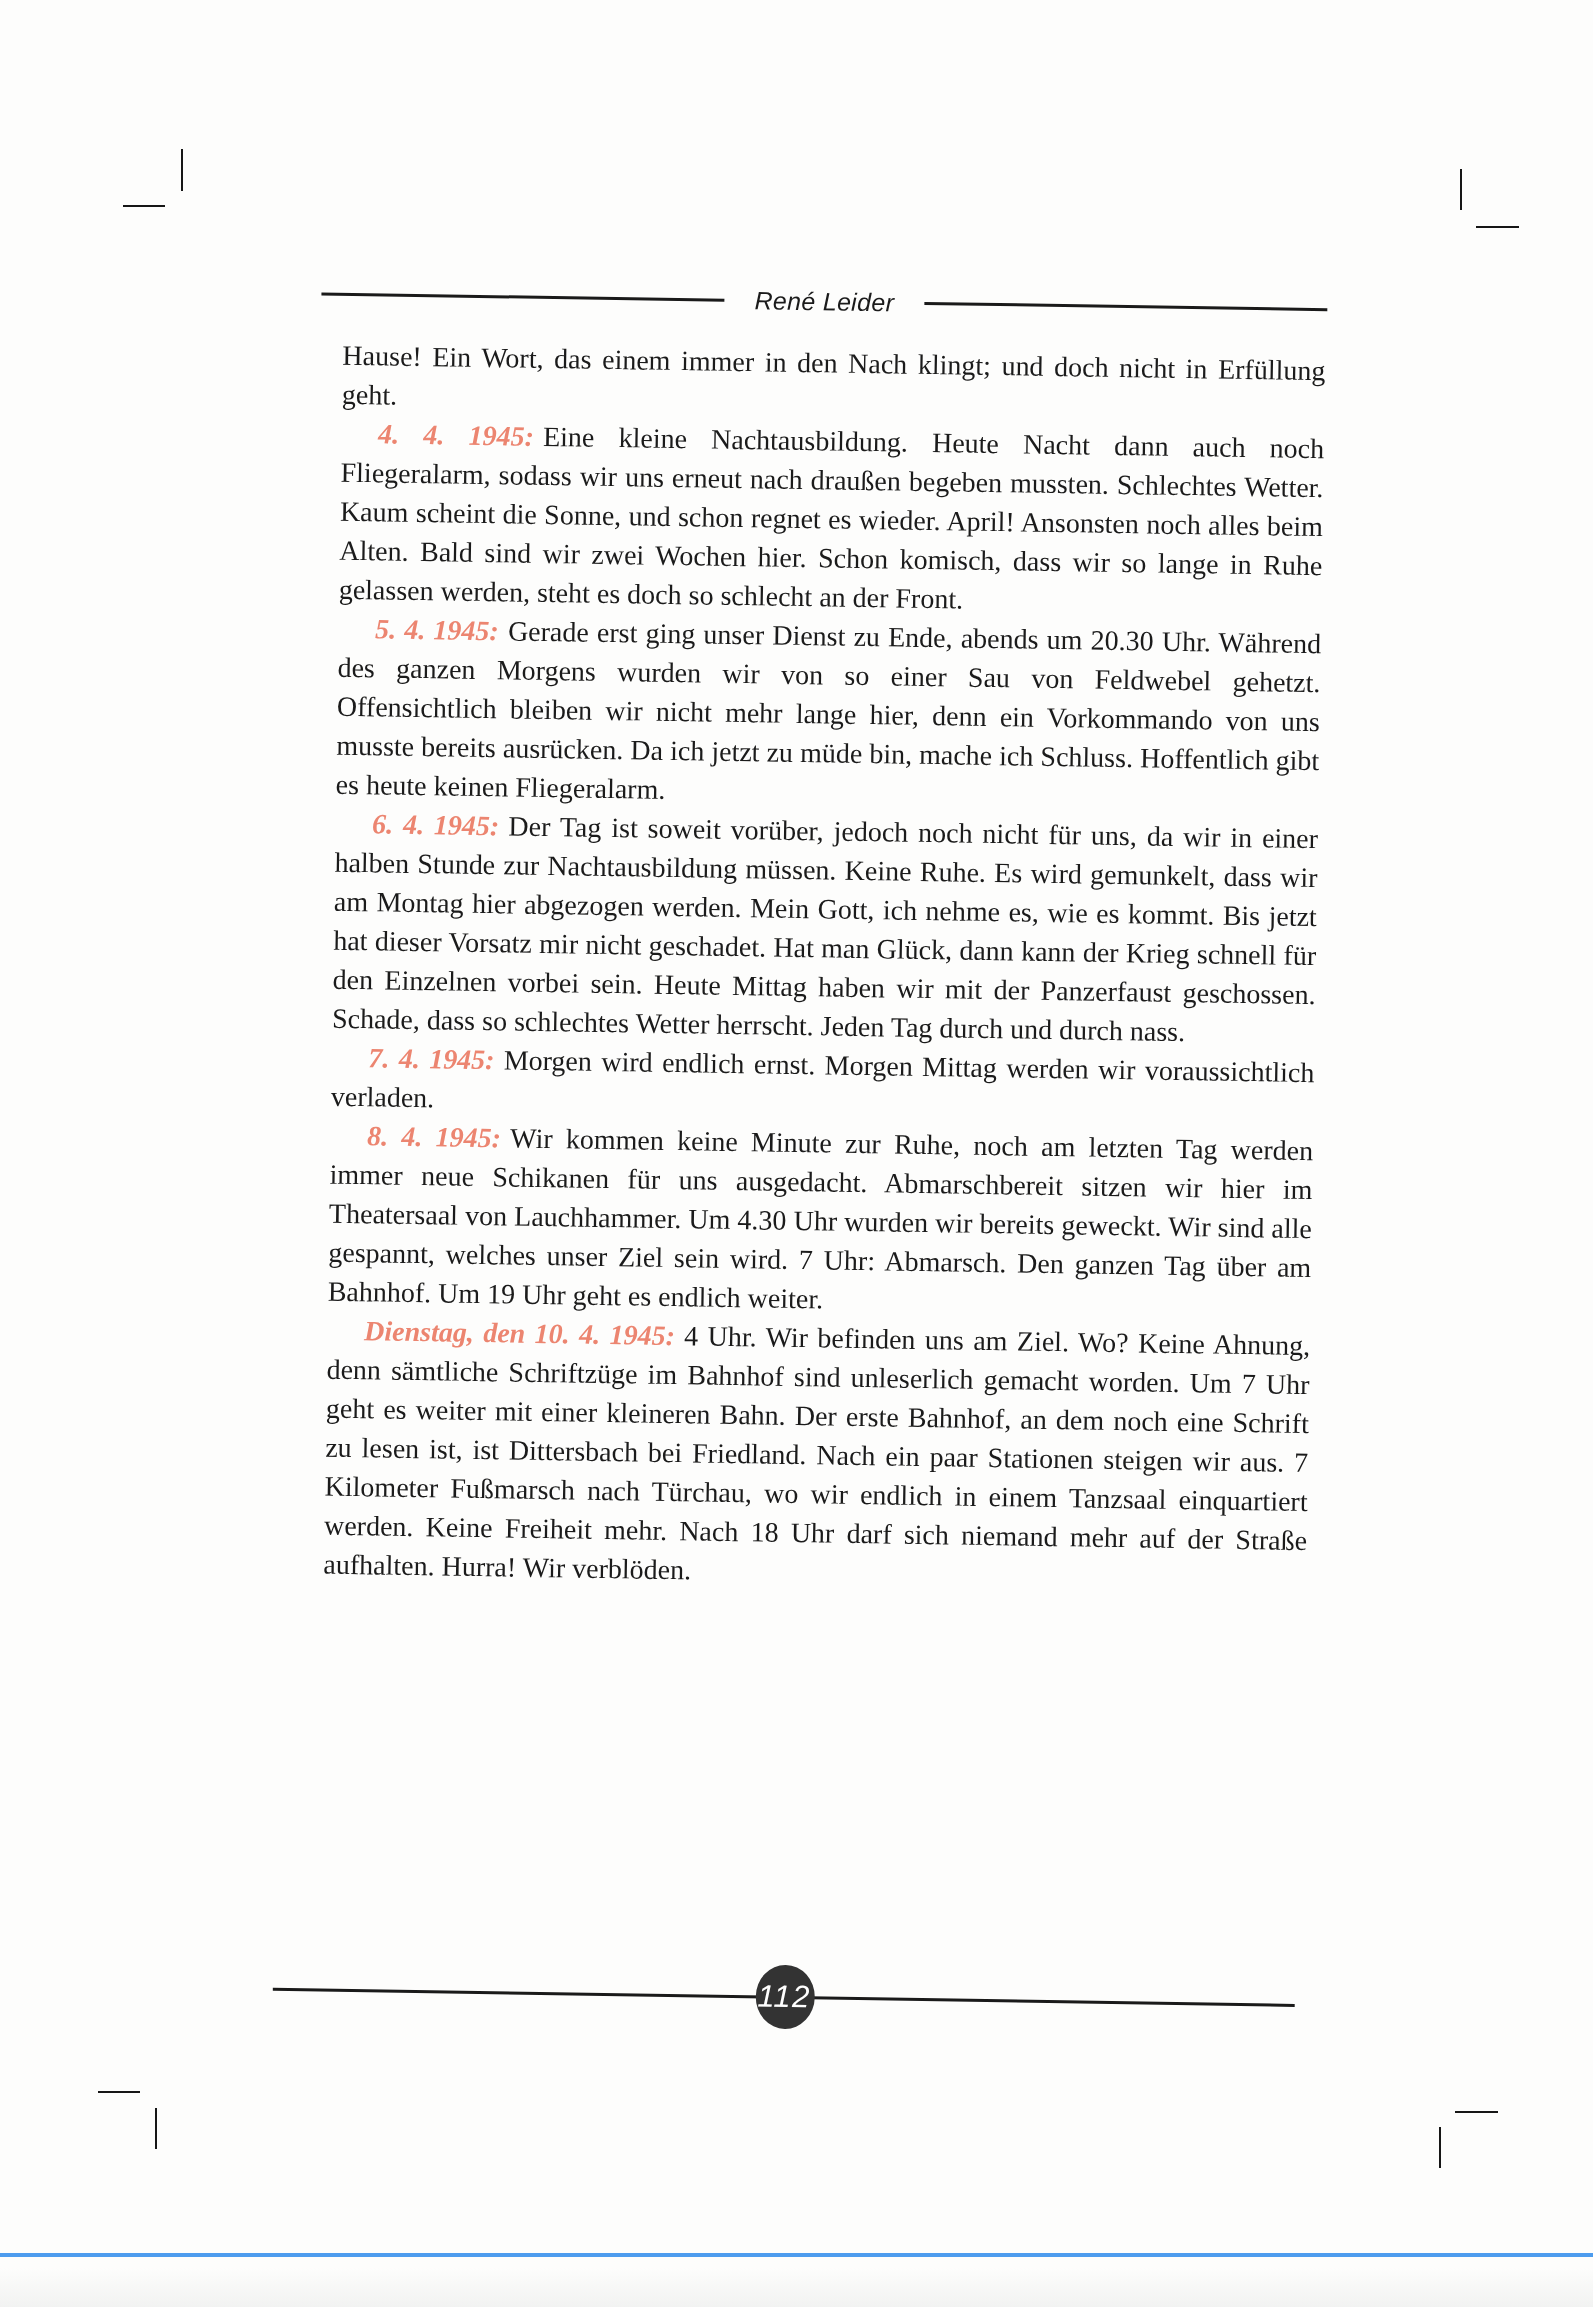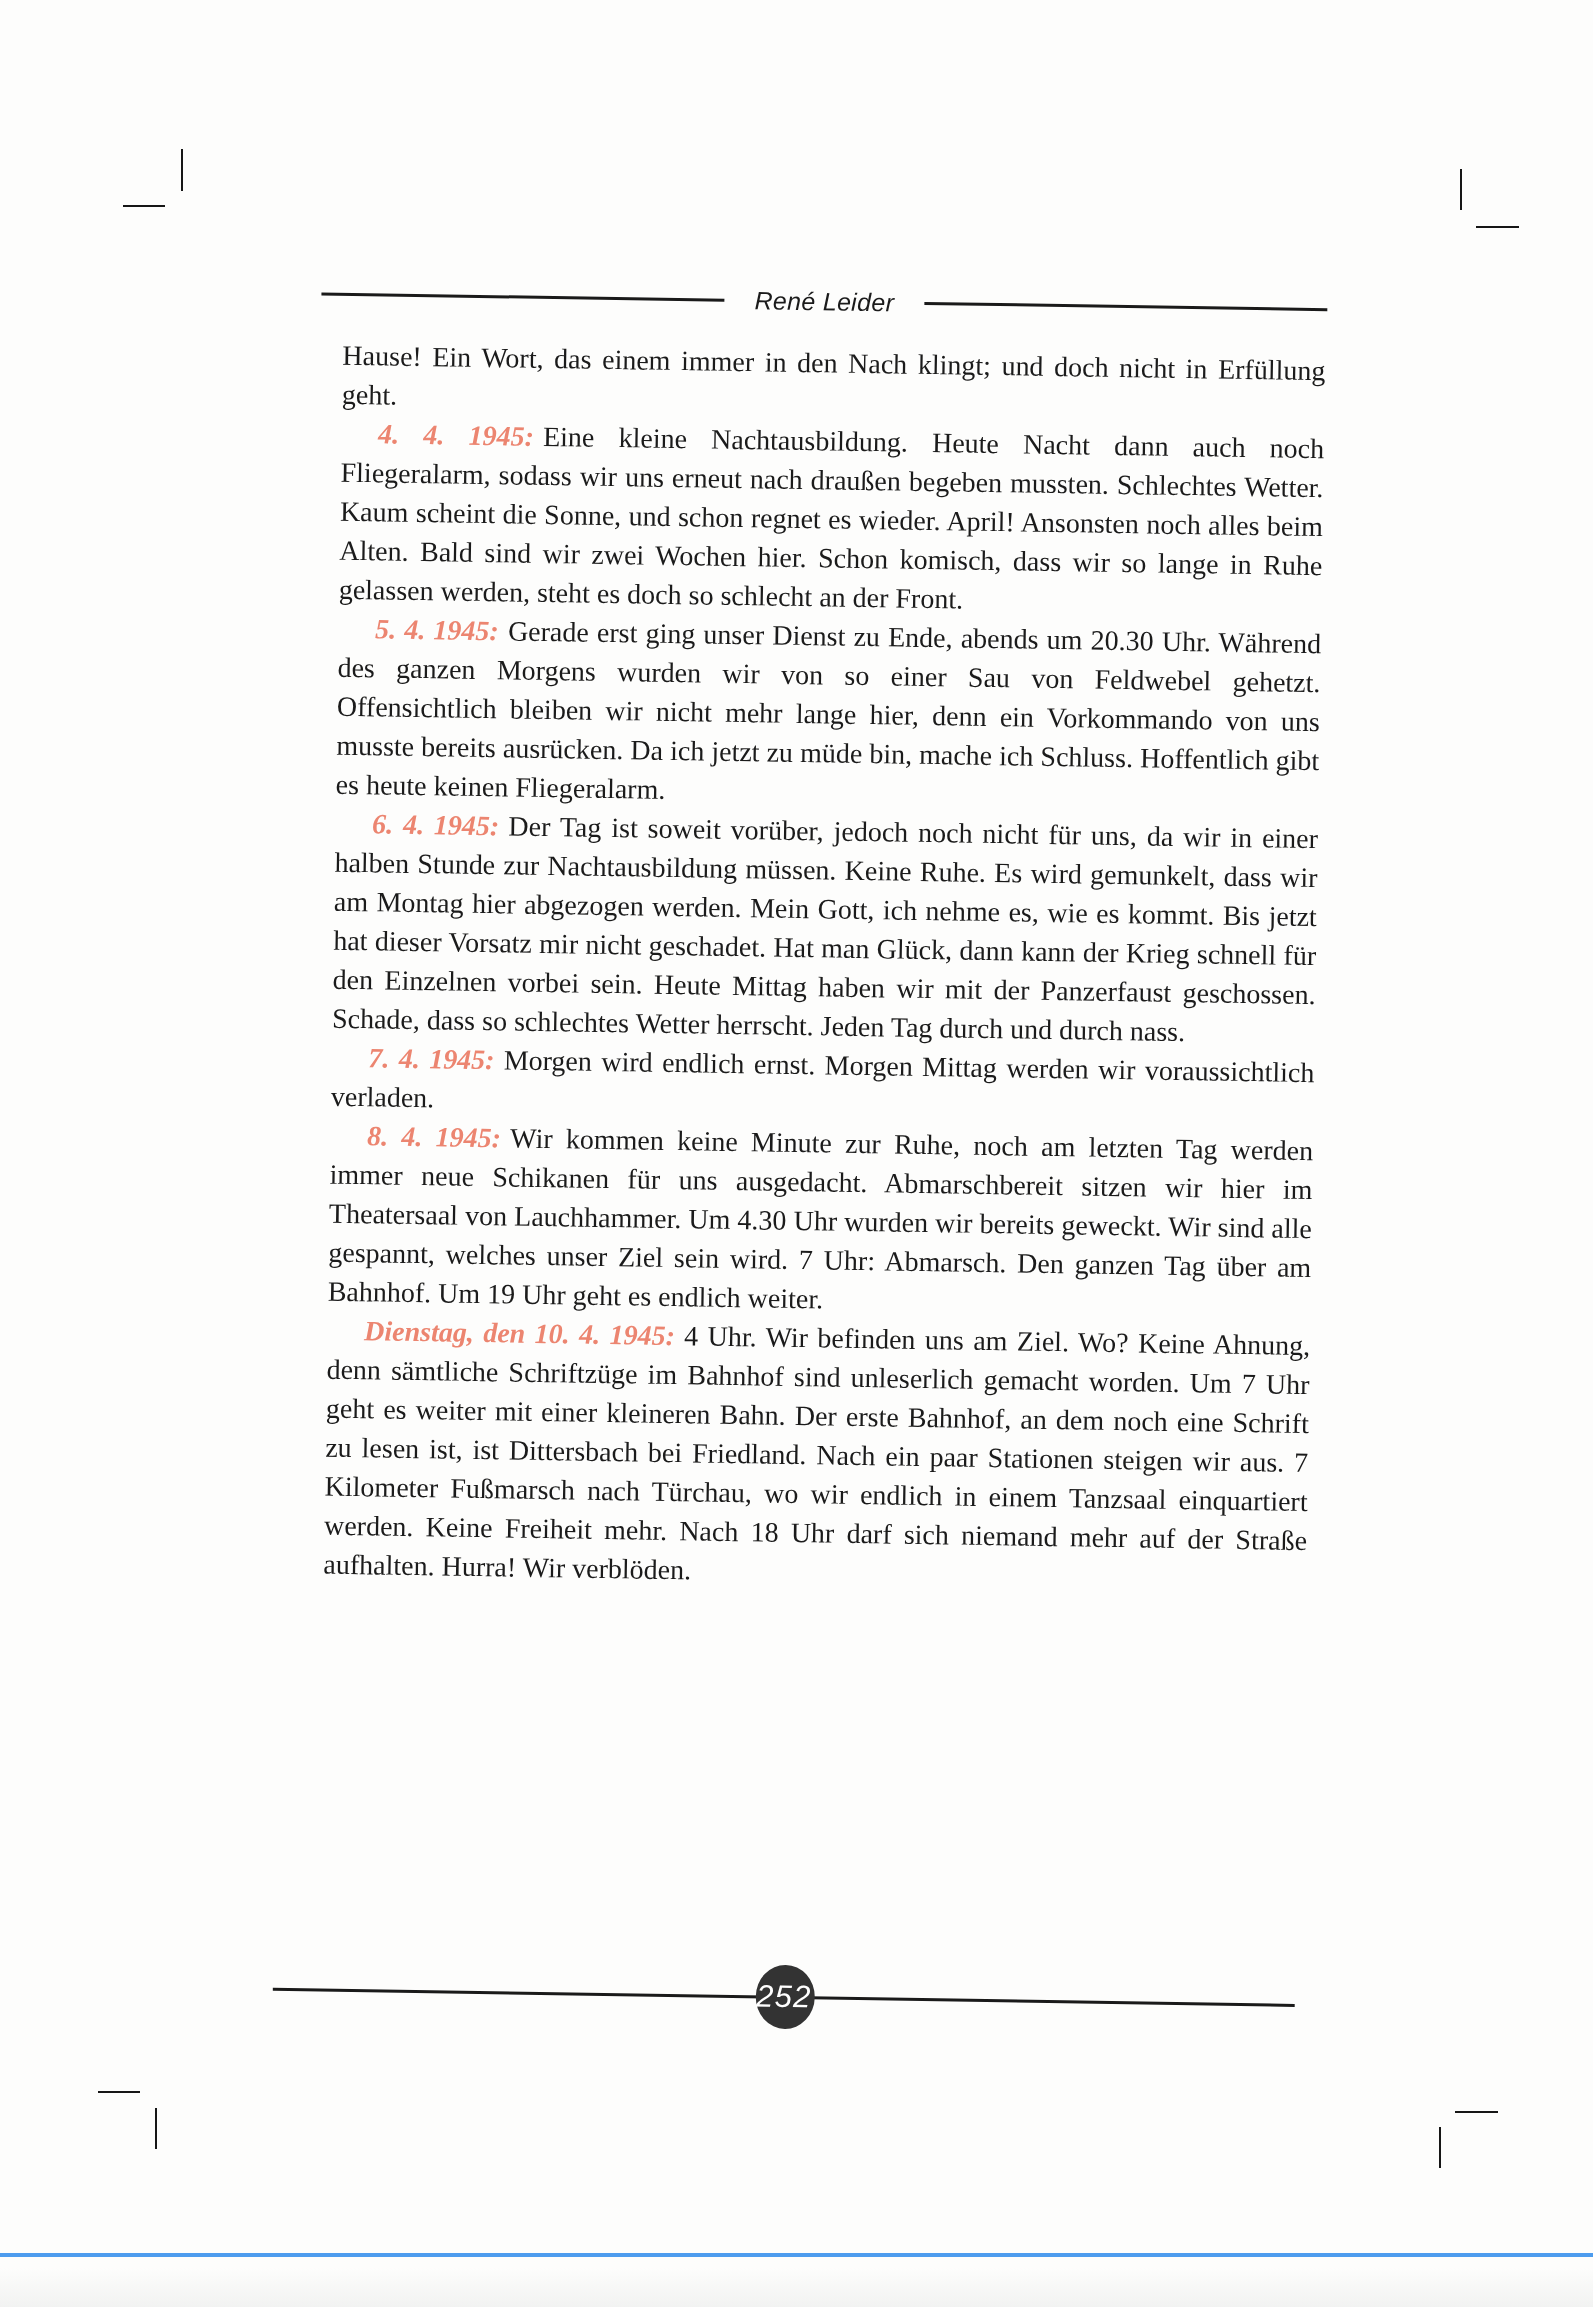--- a/index.html
+++ b/index.html
@@ -159,21 +159,21 @@
         <p class="entry dated"><span class="entry-date">4. 4. 1945:</span><span class="entry-text">Eine kleine Nachtausbildung. Heute Nacht dann auch noch Fliegeralarm, sodass wir uns erneut nach draußen begeben mussten. Schlechtes Wetter. Kaum scheint die Sonne, und schon regnet es wieder. April! Ansonsten noch alles beim Alten. Bald sind wir zwei Wochen hier. Schon komisch, dass wir so lange in Ruhe gelassen werden, steht es doch so schlecht an der Front.</span></p>
         <p class="entry dated"><span class="entry-date">5. 4. 1945:</span><span class="entry-text">Gerade erst ging unser Dienst zu Ende, abends um 20.30 Uhr. Während des ganzen Morgens wurden wir von so einer Sau von Feldwebel gehetzt. Offensichtlich bleiben wir nicht mehr lange hier, denn ein Vorkommando von uns musste bereits ausrücken. Da ich jetzt zu müde bin, mache ich Schluss. Hoffentlich gibt es heute keinen Fliegeralarm.</span></p>
         <p class="entry dated"><span class="entry-date">6. 4. 1945:</span><span class="entry-text">Der Tag ist soweit vorüber, jedoch noch nicht für uns, da wir in einer halben Stunde zur Nachtausbildung müssen. Keine Ruhe. Es wird gemunkelt, dass wir am Montag hier abgezogen werden. Mein Gott, ich nehme es, wie es kommt. Bis jetzt hat dieser Vorsatz mir nicht geschadet. Hat man Glück, dann kann der Krieg schnell für den Einzelnen vorbei sein. Heute Mittag haben wir mit der Panzerfaust geschossen. Schade, dass so schlechtes Wetter herrscht. Jeden Tag durch und durch nass.</span></p>
         <p class="entry dated"><span class="entry-date">7. 4. 1945:</span><span class="entry-text">Morgen wird endlich ernst. Morgen Mittag werden wir voraussichtlich verladen.</span></p>
         <p class="entry dated"><span class="entry-date">8. 4. 1945:</span><span class="entry-text">Wir kommen keine Minute zur Ruhe, noch am letzten Tag werden immer neue Schikanen für uns ausgedacht. Abmarschbereit sitzen wir hier im Theatersaal von Lauchhammer. Um 4.30 Uhr wurden wir bereits geweckt. Wir sind alle gespannt, welches unser Ziel sein wird. 7 Uhr: Abmarsch. Den ganzen Tag über am Bahnhof. Um 19 Uhr geht es endlich weiter.</span></p>
         <p class="entry dated"><span class="entry-date">Dienstag, den 10. 4. 1945:</span><span class="entry-text">4 Uhr. Wir befinden uns am Ziel. Wo? Keine Ahnung, denn sämtliche Schriftzüge im Bahnhof sind unleserlich gemacht worden. Um 7 Uhr geht es weiter mit einer kleineren Bahn. Der erste Bahnhof, an dem noch eine Schrift zu lesen ist, ist Dittersbach bei Friedland. Nach ein paar Stationen steigen wir aus. 7 Kilometer Fußmarsch nach Türchau, wo wir endlich in einem Tanzsaal einquartiert werden. Keine Freiheit mehr. Nach 18 Uhr darf sich niemand mehr auf der Straße aufhalten. Hurra! Wir verblöden.</span></p>
     </div>
 
     <div class="footer-rule"></div>
     <div class="page-badge">
-      <span>252</span>
+      <span>112</span>
     </div>
 
   </div>
 
   <div class="scan-line"></div>
   <div class="scan-shadow"></div>
 
 </div>
 
 

